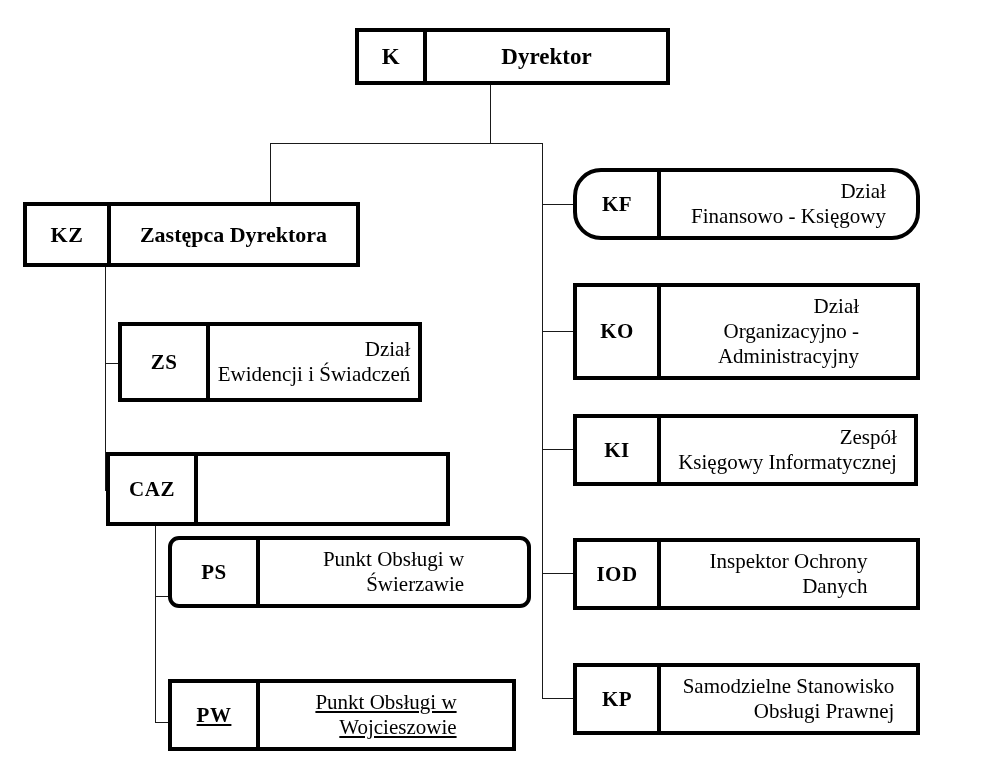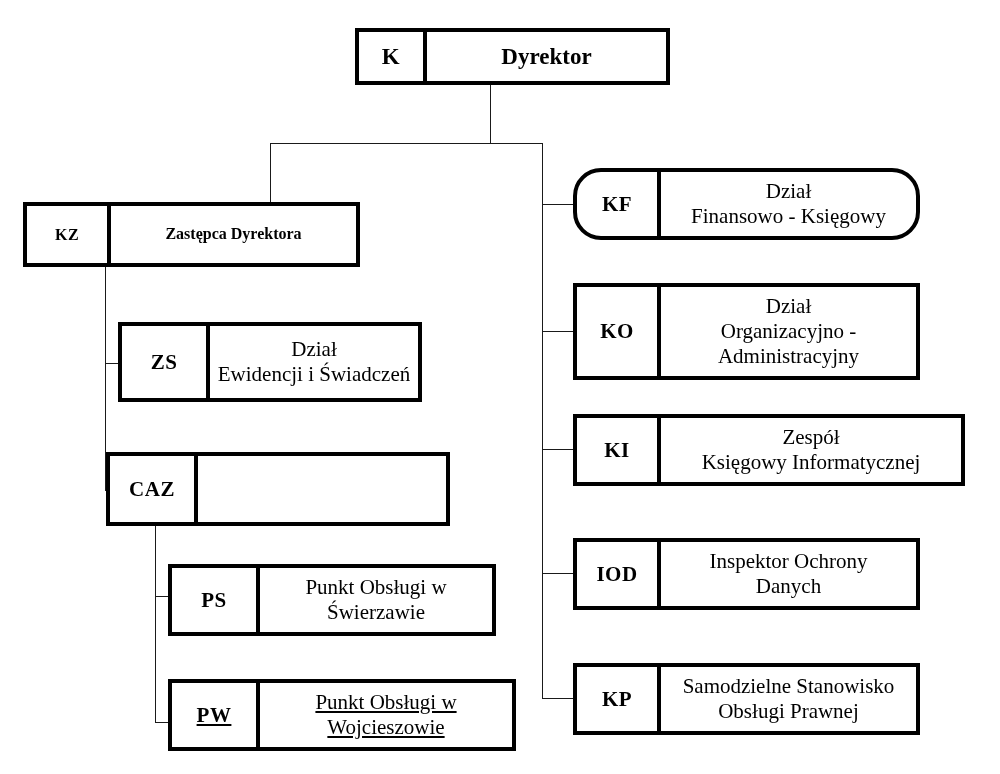--- a/index.html
+++ b/index.html
@@ -45,31 +45,31 @@
     font-weight: bold;
     letter-spacing: 0.5px;
     white-space: nowrap;
   }
   .node .label {
     box-sizing: border-box;
     flex: 1 1 auto;
     display: flex;
     align-items: center;
     justify-content: center;
-    text-align: center;
+    text-align: right;
     line-height: 1.18;
     padding: 0 6px;
     white-space: pre-line;
   }
   .node.bold .label { font-weight: bold; }
 
   
   .t-root  { font-size: 23px; }
   .t-root  .code { width: 68px; }
-  .t-dep   { font-size: 16px; }
+  .t-dep   { font-size: 22px; }
   .t-dep   .code { width: 84px; }
   .t-sub   { font-size: 21px; }
   .t-sub   .code { width: 88px; }
   .t-right { font-size: 21px; }
   .t-right .code { width: 84px; }
 </style>
 </head>
 <body>
 
 <div id="chart">
@@ -109,21 +109,21 @@
   <div class="node t-sub" style="left:118px; top:322px; width:304px; height:80px;">
     <div class="code">ZS</div>
     <div class="label">Dział
 Ewidencji i Świadczeń</div>
   </div>
 
   <div class="node t-sub" style="left:106px; top:452px; width:344px; height:74px;">
     <div class="code">CAZ</div>
   </div>
 
-  <div class="node t-sub" style="left:168px; top:564px; width:328px; height:72px;">
+  <div class="node t-sub" style="left:168px; top:536px; width:363px; height:72px;border-radius:11px;">
     <div class="code">PS</div>
     <div class="label">Punkt Obsługi w
 Świerzawie</div>
   </div>
 
   <div class="node t-sub" style="left:168px; top:679px; width:348px; height:72px;text-decoration:underline;">
     <div class="code">PW</div>
     <div class="label">Punkt Obsługi w
 Wojcieszowie</div>
   </div>
@@ -134,21 +134,21 @@
 Finansowo - Księgowy</div>
   </div>
 
   <div class="node t-right" style="left:573px; top:283px; width:347px; height:97px;">
     <div class="code">KO</div>
     <div class="label">Dział
 Organizacyjno -
 Administracyjny</div>
   </div>
 
-  <div class="node t-right" style="left:573px; top:414px; width:392px; height:72px;">
+  <div class="node t-right" style="left:573px; top:414px; width:345px; height:72px;">
     <div class="code">KI</div>
     <div class="label">Zespół
 Księgowy Informatycznej</div>
   </div>
 
   <div class="node t-right" style="left:573px; top:663px; width:347px; height:72px;">
     <div class="code">KP</div>
     <div class="label">Samodzielne Stanowisko
 Obsługi Prawnej</div>
   </div>

